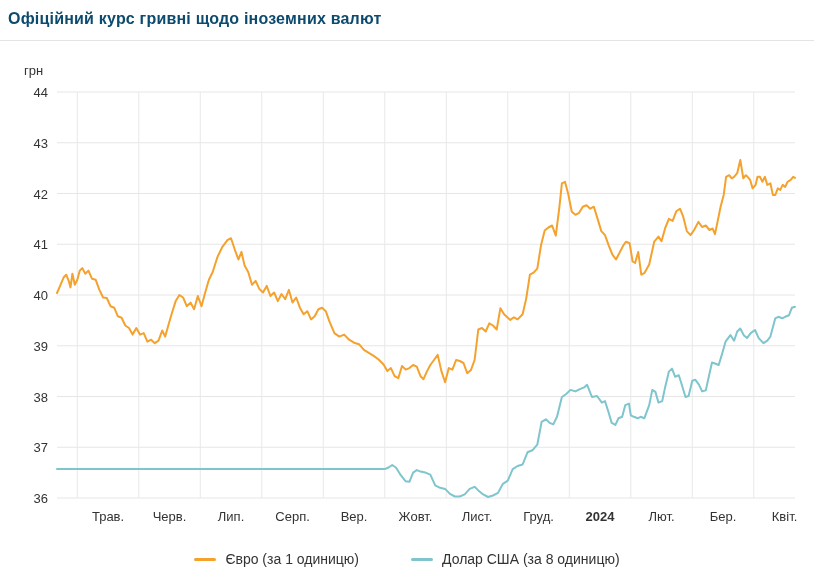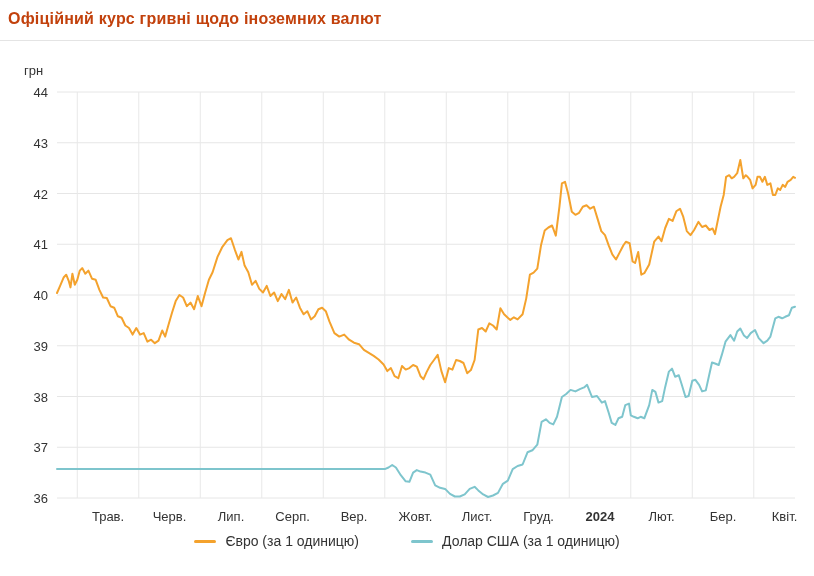--- a/index.html
+++ b/index.html
@@ -1,21 +1,21 @@
 <!DOCTYPE html>
 <html><head>
 <meta charset="utf-8">
 <style>
   html,body{margin:0;padding:0;background:#ffffff;}
   body{width:814px;height:576px;overflow:hidden;font-family:"Liberation Sans",sans-serif;color:#333;}
-  .title{font-size:16px;font-weight:700;color:#c2410c;padding:10px 8px 12px 8px;letter-spacing:.2px;}
+  .title{font-size:16px;font-weight:700;color:#0c4a6e;padding:10px 8px 12px 8px;letter-spacing:.2px;}
   .title-divider{border:none;border-top:1px solid #e4e4e4;margin:0;}
   .chart-wrap{position:relative;width:726px;height:490px;}
   svg text{font-family:"Liberation Sans",sans-serif;fill:#333;}
-  .legend{display:flex;justify-content:center;align-items:center;gap:52px;margin-top:2px;}
+  .legend{display:flex;justify-content:center;align-items:center;gap:52px;margin-top:20px;}
   .legend-item{display:flex;align-items:center;gap:9px;cursor:pointer;font-size:14px;color:#333;}
   .legend-swatch{display:inline-block;width:22px;height:3px;border-radius:2px;}
 </style>
 </head>
 <body>
 
 <div class="title">Офіційний курс гривні щодо іноземних валют</div>
 <hr class="title-divider">
 
 <div class="chart-wrap">
@@ -70,15 +70,15 @@
     </svg>
 </div>
 
 <div class="legend" id="chart-legend">
     <div class="legend-item">
       <span class="legend-swatch" style="background: rgb(244, 162, 45);"></span>
       <span>Євро (за 1 одиницю)</span>
     </div>
     <div class="legend-item">
       <span class="legend-swatch" style="background: rgb(126, 197, 205);"></span>
-      <span>Долар США (за 1 одиницю)</span>
+      <span>Долар США (за 8 одиницю)</span>
     </div>
   </div>
 
 </body></html>

